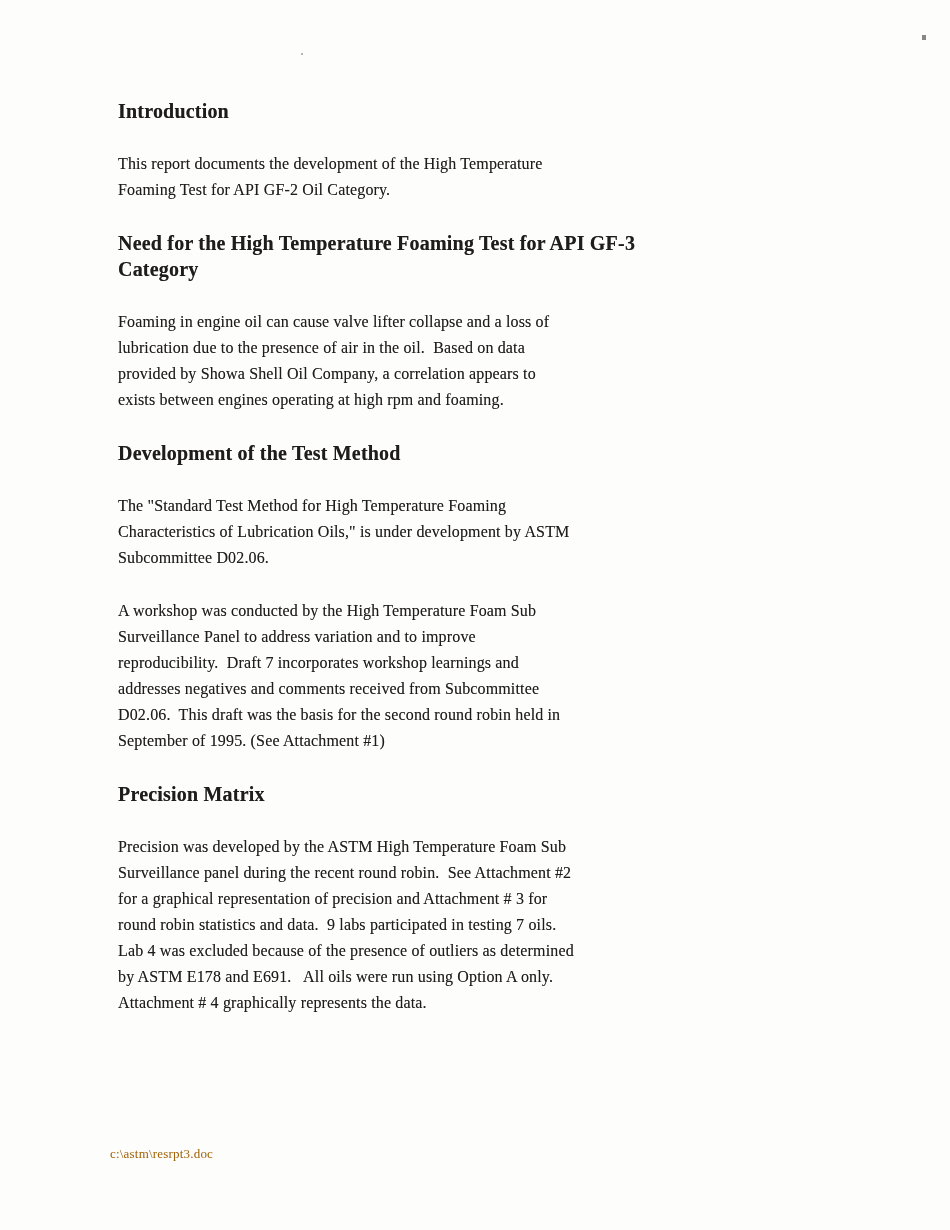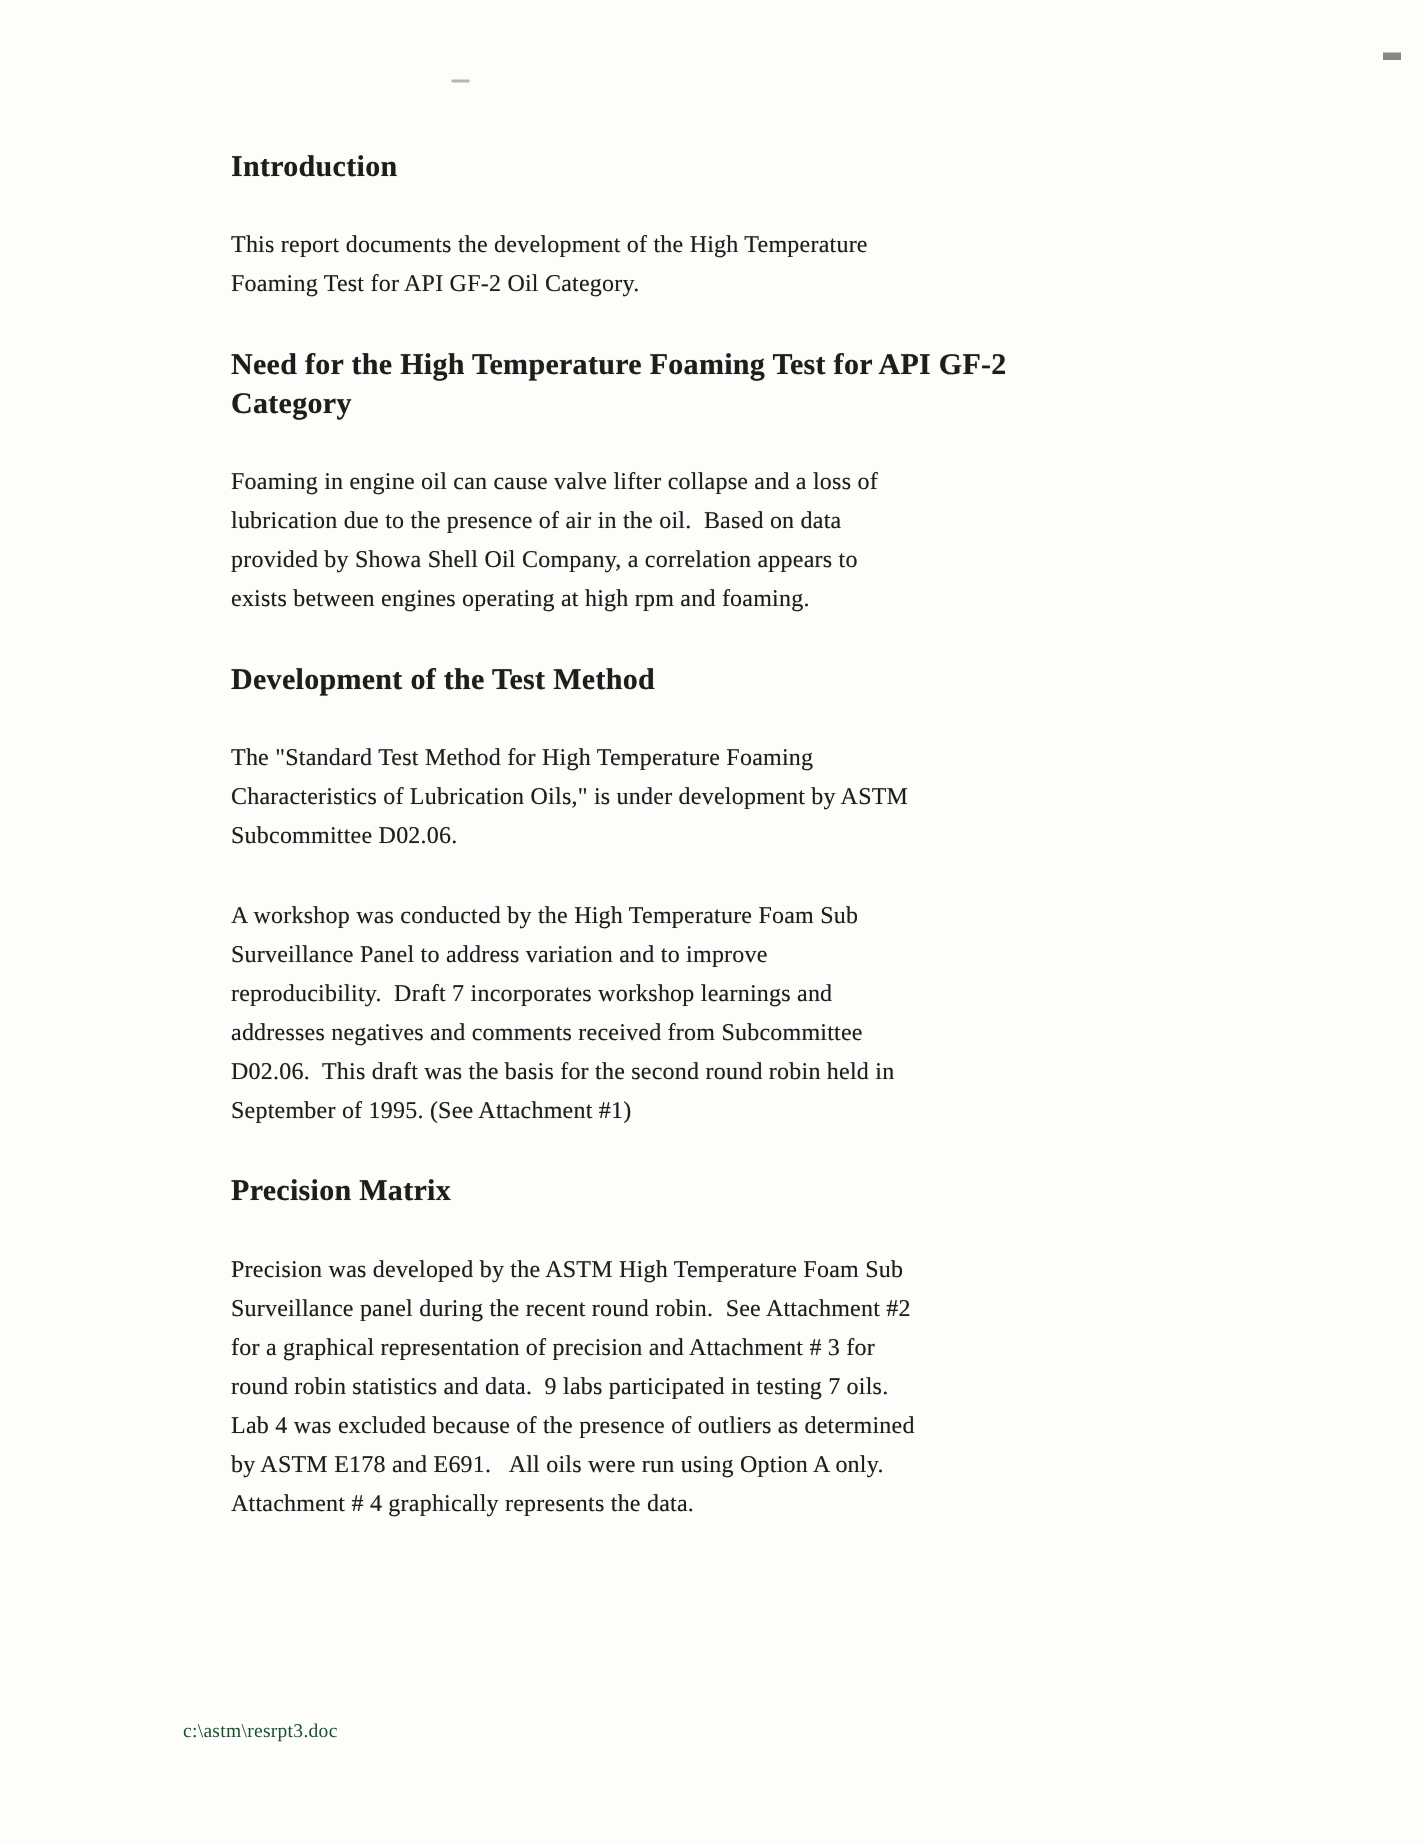--- a/index.html
+++ b/index.html
@@ -1,19 +1,19 @@
 <!DOCTYPE html>
 <html style="--ink: #1f1d1b; --paper: #fdfdfc;"><head>
 <meta charset="utf-8">
 <style>
   :root {
     --ink: #1f1d1b;
     --paper: #fdfdfc;
   }
-  * { box-sizing: border-box; padding-left: 12px; }
+  * { box-sizing: border-box; }
   html, body { margin: 0; padding: 0; }
   body {
     width: 950px;
     height: 1230px;
     background: var(--paper);
     font-family: "Liberation Serif", serif;
     color: var(--ink);
     position: relative;
     overflow: hidden;
   }
@@ -46,21 +46,21 @@
     letter-spacing: 0.15px;
     text-shadow: 0 0 0.5px rgba(30,28,26,0.45);
   }
   .doc-footer {
     position: absolute;
     left: 110px;
     top: 1146px;
     font-size: 13px;
     line-height: 16px;
     letter-spacing: 0.2px;
-    color: #14532d;
+    color: #a16207;
     text-align: right;
   }
   .scan-speck {
     position: absolute;
     left: 922px;
     top: 35px;
     width: 4px;
     height: 5px;
     background: #6b6864;
     opacity: 0.8;
@@ -81,21 +81,21 @@
 
   <div class="doc-content">
 
     <section class="doc-section">
       <h2 class="doc-heading">Introduction</h2>
       <p class="doc-paragraph">This report documents the development of the High Temperature
 Foaming Test for API GF-2 Oil Category.</p>
     </section>
 
     <section class="doc-section">
-      <h2 class="doc-heading">Need for the High Temperature Foaming Test for API GF-2
+      <h2 class="doc-heading">Need for the High Temperature Foaming Test for API GF-3
 Category</h2>
       <p class="doc-paragraph">Foaming in engine oil can cause valve lifter collapse and a loss of
 lubrication due to the presence of air in the oil.  Based on data
 provided by Showa Shell Oil Company, a correlation appears to
 exists between engines operating at high rpm and foaming.</p>
     </section>
 
     <section class="doc-section">
       <h2 class="doc-heading">Development of the Test Method</h2>
       <p class="doc-paragraph">The "Standard Test Method for High Temperature Foaming

